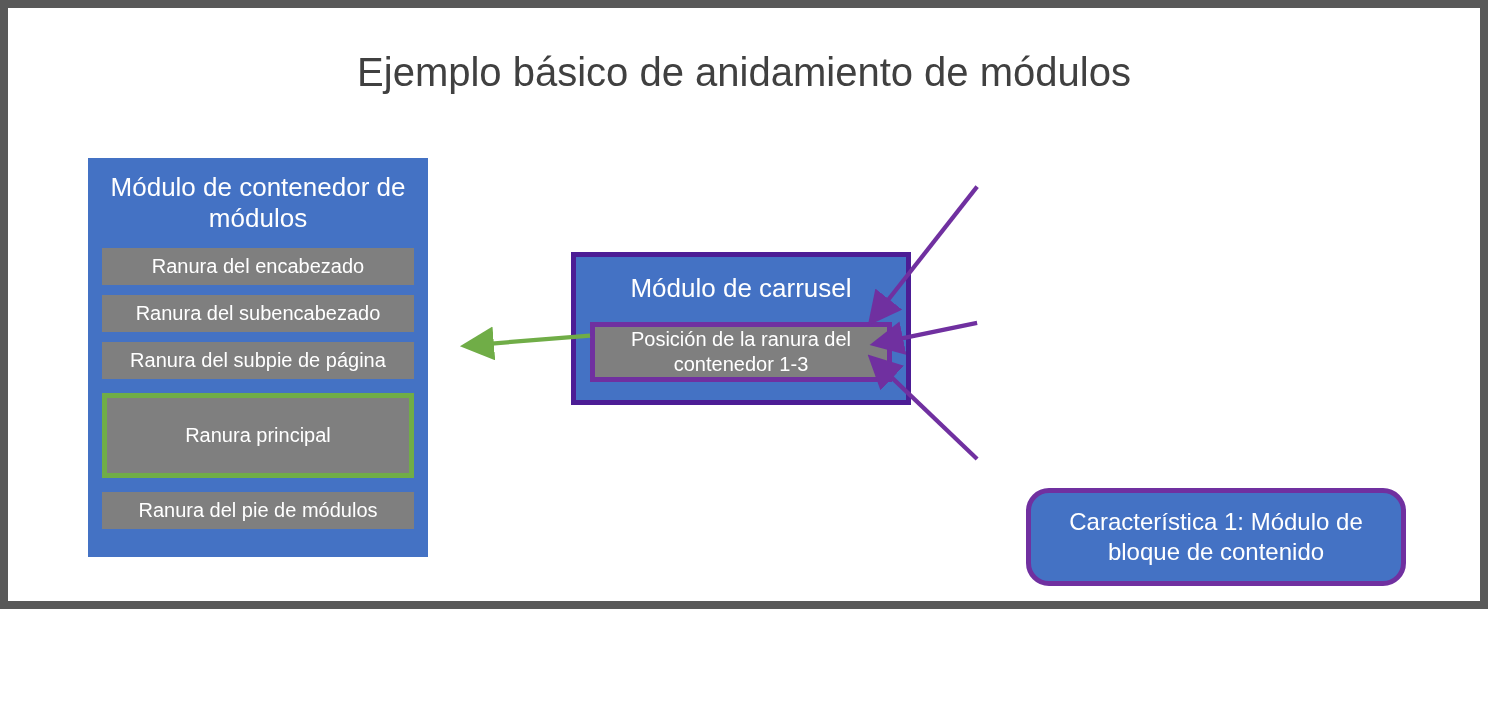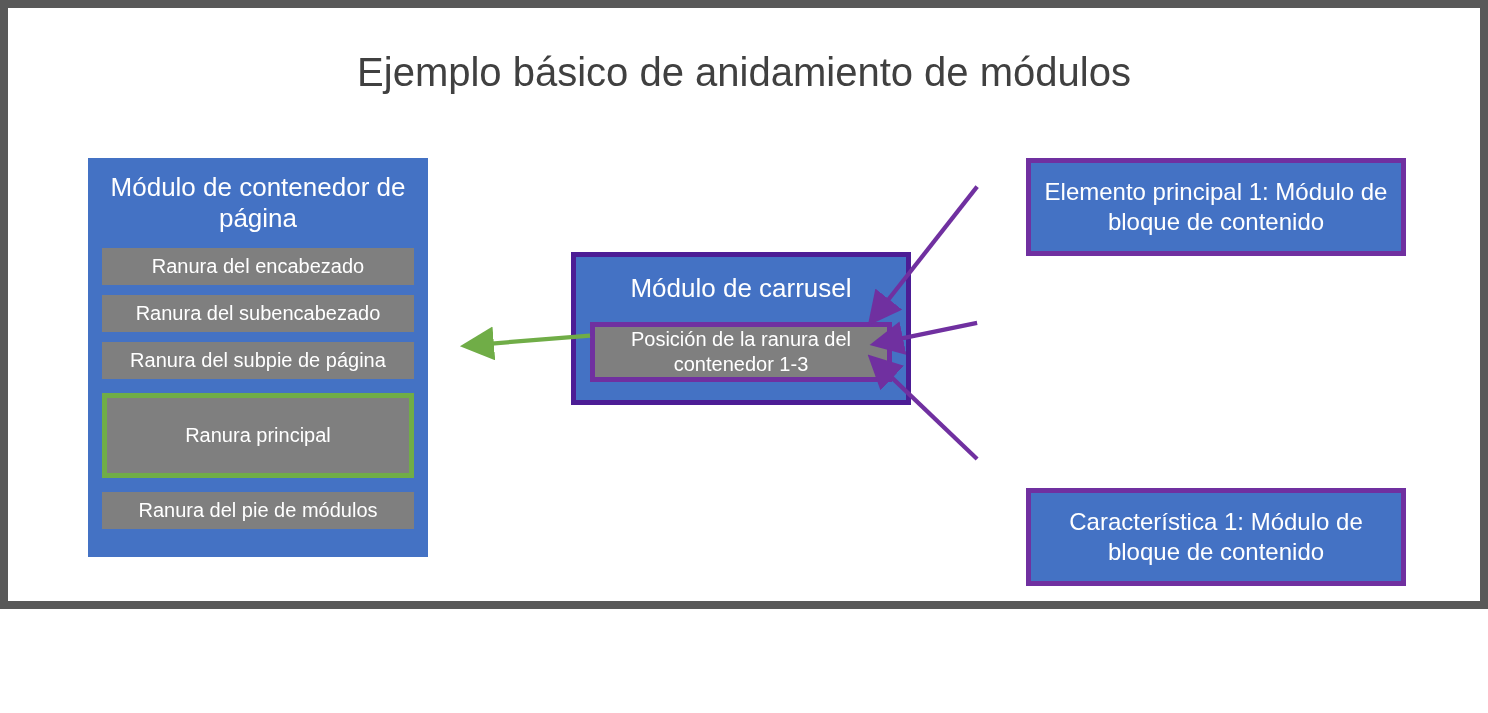--- a/index.html
+++ b/index.html
@@ -92,50 +92,49 @@
     border: 5px solid #7030a0;
     color: #fff;
     font-size: 24px;
     text-align: center;
     padding: 14px 10px;
     font-weight: 300;
     line-height: 1.25;
   }
   .cb1 { top: 150px; }
   .cb2 { top: 310px; }
-  .cb3 { top: 480px; }
+  .cb3 { top: 480px; border-radius: 23px; }
   svg.arrows {
     position: absolute;
     left: 0; top: 0;
     width: 100%; height: 100%;
     pointer-events: none;
   }
 </style>
 </head>
 <body>
 
 <div class="frame">
 
   <div class="title">Ejemplo básico de anidamiento de módulos</div>
 
   <div class="page-container">
-    <div class="page-container-title">Módulo de contenedor de página</div>
+    <div class="page-container-title">Módulo de contenedor de módulos</div>
     <div class="slot">Ranura del encabezado</div>
     <div class="slot">Ranura del subencabezado</div>
     <div class="slot">Ranura del subpie de página</div>
     <div class="slot slot-main">Ranura principal</div>
     <div class="slot">Ranura del pie de módulos</div>
   </div>
 
   <div class="carousel">
     <div class="carousel-title">Módulo de carrusel</div>
     <div class="carousel-slot">Posición de la ranura del contenedor 1-3</div>
   </div>
 
-  <div class="content-block cb1">Elemento principal 1: Módulo de bloque de contenido</div>
   <div class="content-block cb3">Característica 1: Módulo de bloque de contenido</div>
 
   <svg class="arrows" viewBox="0 0 1472 697">
     <defs>
       <marker id="arrow-green" markerWidth="8" markerHeight="8" refX="2" refY="4" orient="auto" markerUnits="strokeWidth">
         <path d="M0,0 L8,4 L0,8 Z" fill="#70ad47"></path>
       </marker>
       <marker id="arrow-purple" markerWidth="8" markerHeight="8" refX="2" refY="4" orient="auto" markerUnits="strokeWidth">
         <path d="M0,0 L8,4 L0,8 Z" fill="#7030a0"></path>
       </marker>

